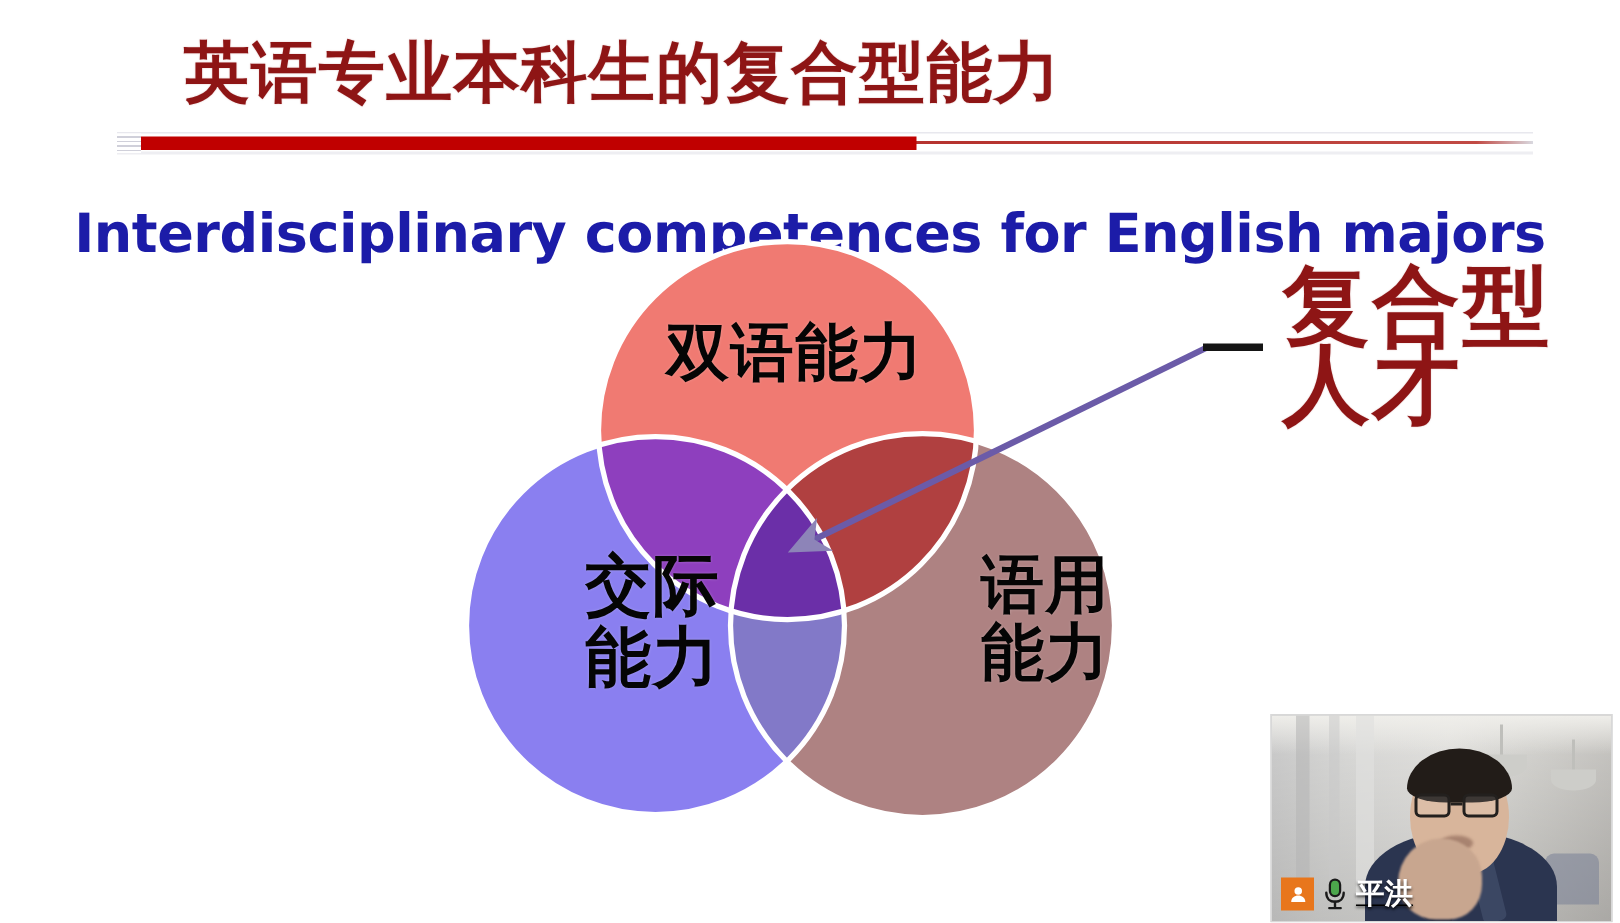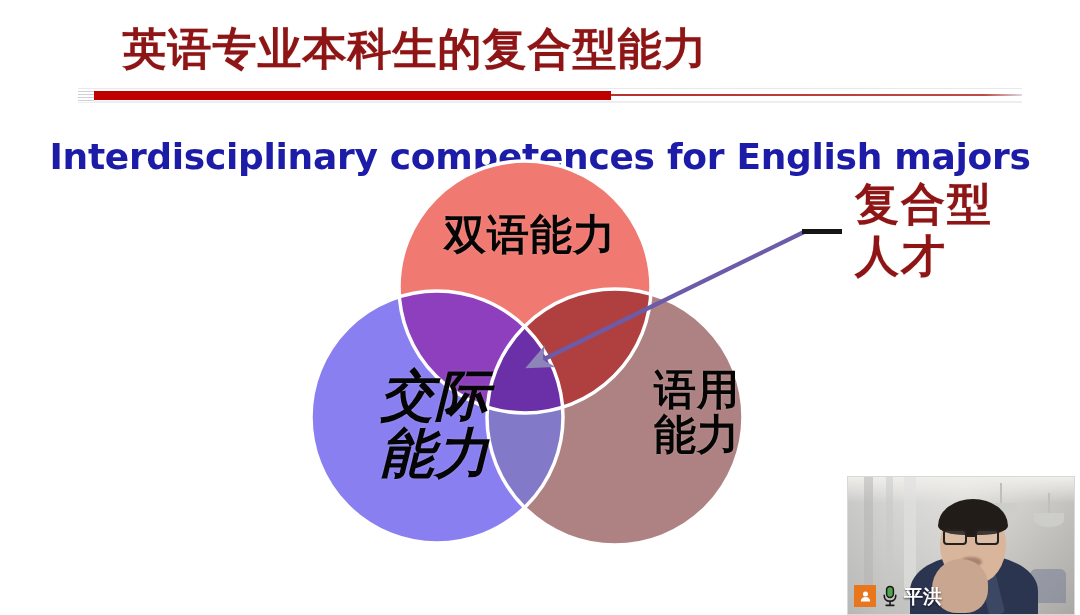--- a/index.html
+++ b/index.html
@@ -132,23 +132,22 @@
     left: 120px;
     top: 60px;
     width: 230px;
     font-size: 42px;
     letter-spacing: 1px;
   }
   #label-left {
     left: 50px;
     top: 215px;
     width: 180px;
-    font-size: 54px;
+    font-size: 44px;
     letter-spacing: 1px;
-    font-style: italic;
   }
   #label-right {
     left: 265px;
     top: 215px;
     width: 180px;
     font-size: 42px;
     letter-spacing: 1px;
     text-align: right;
   }
 
@@ -169,21 +168,21 @@
     height: 5px;
     background: #151515;
   }
   #callout-text {
     position: absolute;
     left: 855px;
     top: 178px;
     width: 200px;
     font-family: "DejaVu Serif", "Liberation Serif", serif;
     font-weight: bold;
-    font-size: 44px;
+    font-size: 58px;
     line-height: 52px;
     letter-spacing: 2px;
     color: #8E1515;
     text-align: left;
     white-space: pre-line;
     text-shadow: 0 0 1px rgba(142,21,21,0.3);
   }
 
   
   #video-tile {
@@ -309,20 +308,21 @@
   }
 
   #name-badge {
     position: absolute;
     left: 6px;
     bottom: 6px;
     display: flex;
     align-items: center;
     gap: 5px;
     height: 24px;
+    text-decoration: underline;
   }
   #name-badge .host-chip {
     width: 22px;
     height: 22px;
     background: #E8761C;
     display: flex;
     align-items: center;
     justify-content: center;
     flex: 0 0 auto;
   }

